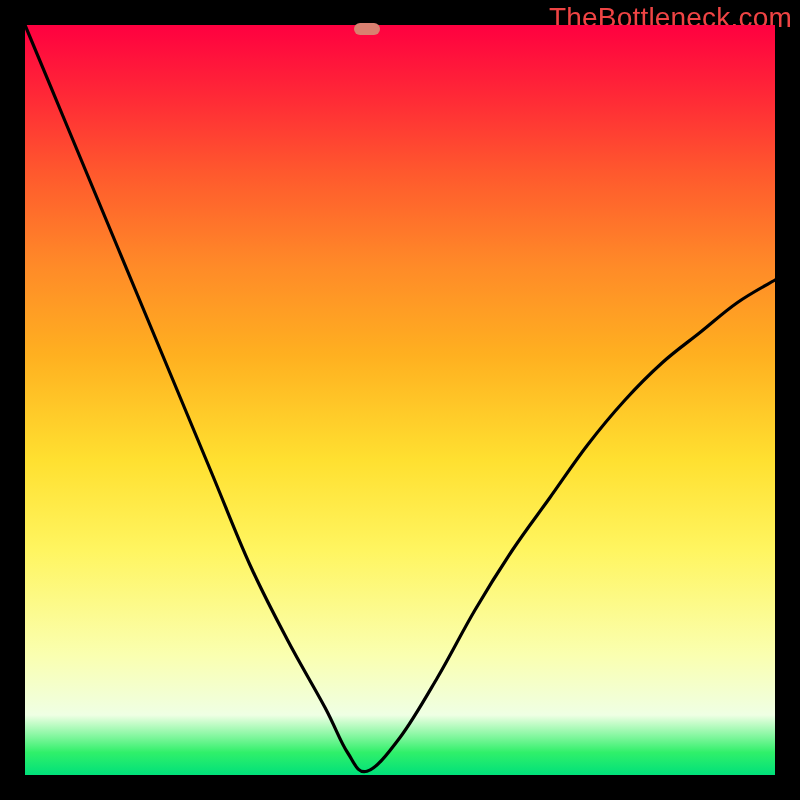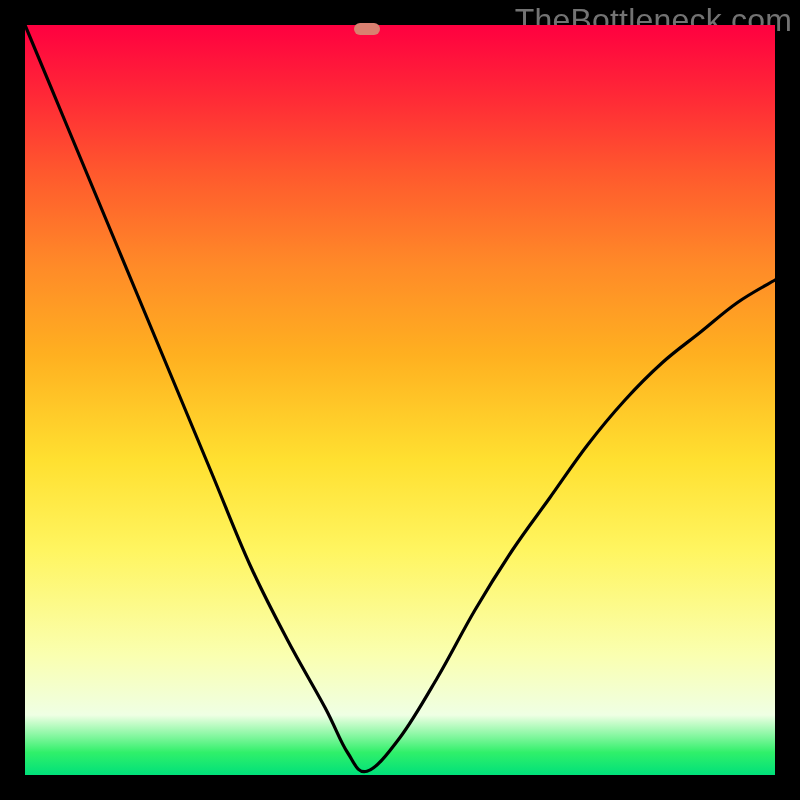--- a/index.html
+++ b/index.html
@@ -49,22 +49,22 @@
     width: 26px;
     height: 12px;
     border-radius: 6px;
     background: #d88070;
     transform: translate(-50%, -50%);
   }
   .watermark {
     position: absolute;
     top: 2px;
     right: 8px;
-    color: #737373;
-    font-size: 32px;
+    color: #ef4444;
+    font-size: 28px;
     letter-spacing: 0.2px;
     font-weight: 400;
   }
 </style>
 </head>
 <body>
 
 <div class="frame">
   <div class="watermark">TheBottleneck.com</div>
   <div class="plot">

